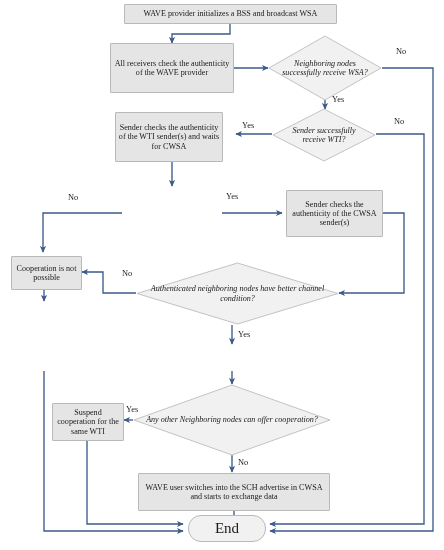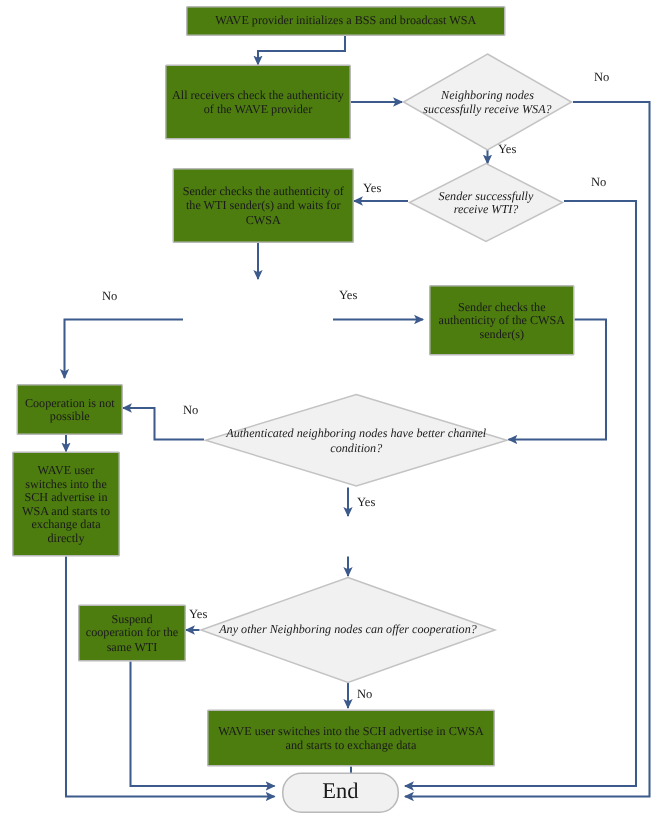--- a/index.html
+++ b/index.html
@@ -28,21 +28,21 @@
     box-sizing: border-box;
     display: flex;
     align-items: center;
     justify-content: center;
     text-align: center;
     color: #1a1a1a;
     line-height: 1.12;
     z-index: 3;
   }
   .proc {
-    background: #4d7c0f;
+    background: #e5e5e5;
     border: 1px solid #b9b9b9;
     border-radius: 1px;
     font-size: 8.1px;
     padding: 1px 2px;
   }
   .terminator {
     background: #f1f1f1;
     border: 1px solid #b9b9b9;
     border-radius: 13px;
     font-size: 15px;
@@ -142,21 +142,21 @@
     <span>All receivers check the authenticity of the WAVE provider</span>
   </div>
 
   <div class="dec-wrap" style="left:268px; top:35px; width:114px; height:66px;">
     <svg width="114" height="66" viewBox="0 0 114 66" xmlns="http://www.w3.org/2000/svg">
       <polygon points="57,1 113,33 57,65 1,33" fill="#f1f1f1" stroke="#c3c3c3" stroke-width="1"></polygon>
     </svg>
     <div class="dec-label">Neighboring nodes successfully receive WSA?</div>
   </div>
 
-  <div class="node proc" style="left:115px; top:112px; width:121px; height:50px;">
+  <div class="node proc" style="left:115px; top:112px; width:108px; height:50px;">
     <span>Sender checks the authenticity of the WTI sender(s) and waits for CWSA</span>
   </div>
 
   <div class="dec-wrap" style="left:272px; top:108px; width:104px; height:54px;">
     <svg width="104" height="54" viewBox="0 0 104 54" xmlns="http://www.w3.org/2000/svg">
       <polygon points="52,1 103,27 52,53 1,27" fill="#f1f1f1" stroke="#c3c3c3" stroke-width="1"></polygon>
     </svg>
     <div class="dec-label">Sender successfully receive WTI?</div>
   </div>
 
@@ -169,23 +169,20 @@
     <span>Cooperation is not possible</span>
   </div>
 
   <div class="dec-wrap" style="left:136px; top:262px; width:203px; height:63px;">
     <svg width="203" height="63" viewBox="0 0 203 63" xmlns="http://www.w3.org/2000/svg">
       <polygon points="101.5,1 202,31.5 101.5,62 1,31.5" fill="#f1f1f1" stroke="#c3c3c3" stroke-width="1"></polygon>
     </svg>
     <div class="dec-label">Authenticated neighboring nodes have better channel condition?</div>
   </div>
 
-  <div class="node proc" style="left:8px; top:301px; width:72px; height:70px;">
-    <span>WAVE user switches into the SCH advertise in WSA and starts to exchange data directly</span>
-  </div>
 
 
   <div class="node proc" style="left:52px; top:403px; width:72px; height:38px;">
     <span>Suspend cooperation for the same WTI</span>
   </div>
 
   <div class="dec-wrap" style="left:133px; top:384px; width:198px; height:72px;">
     <svg width="198" height="72" viewBox="0 0 198 72" xmlns="http://www.w3.org/2000/svg">
       <polygon points="99,1 197,36 99,71 1,36" fill="#f1f1f1" stroke="#c3c3c3" stroke-width="1"></polygon>
     </svg>

